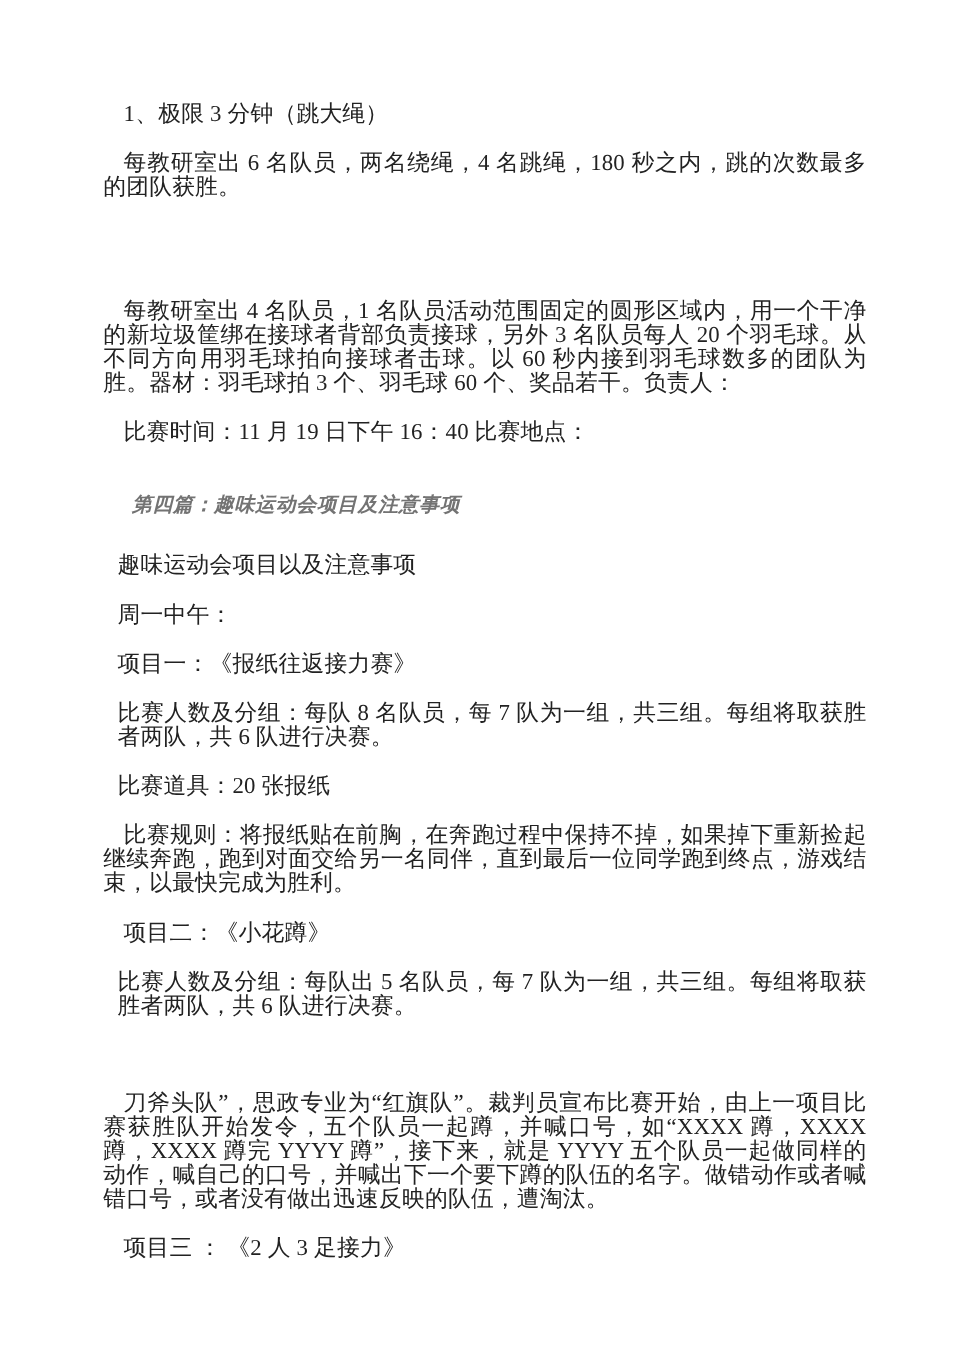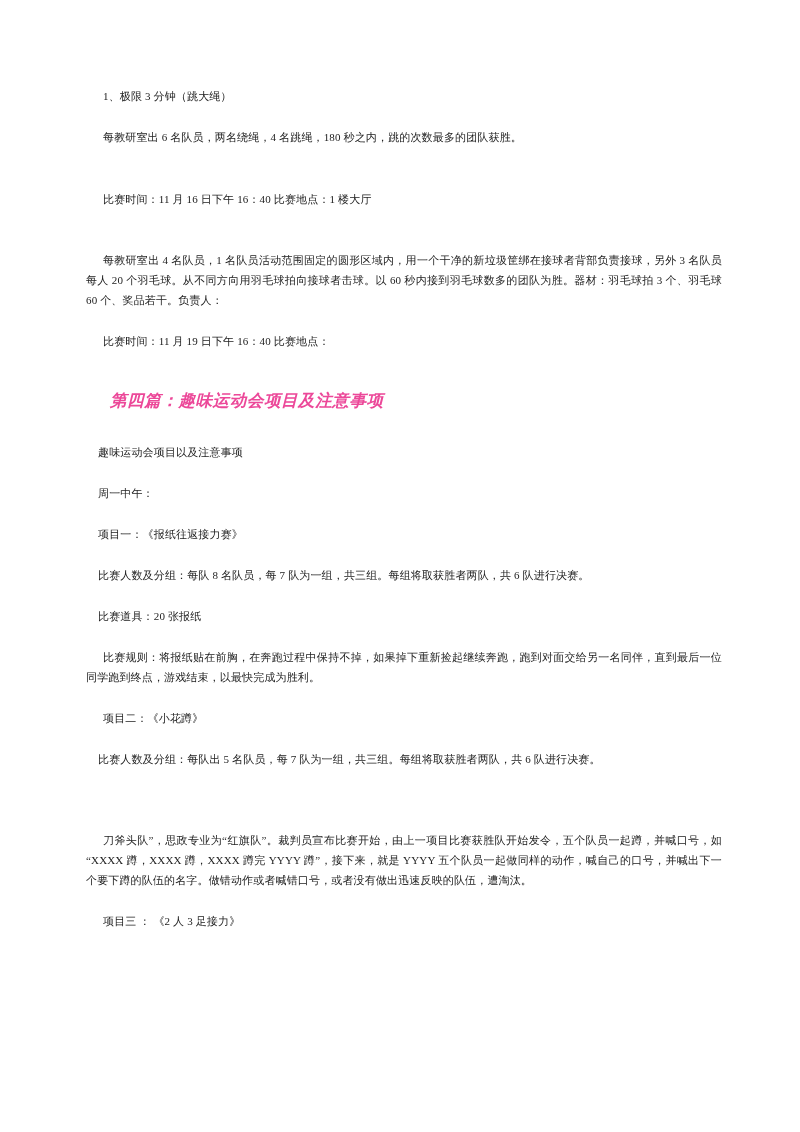--- a/index.html
+++ b/index.html
@@ -26,21 +26,21 @@
   }
   .content {
     position: absolute;
     left: 86px;
     top: 86px;
     width: 636px;
   }
   p.para {
     margin: 0;
     padding: 0;
-    font-size: 11px;
+    font-size: 19px;
     line-height: 20px;
     text-align: justify;
     text-justify: inter-ideograph;
     letter-spacing: 0.15px;
     color: #222222;
   }
   p.indent {
     text-indent: 17px;
   }
   p.noindent {
@@ -54,21 +54,21 @@
   .gap-blank { height: 40px; }
   h2.section-heading {
     margin: 0;
     padding: 0;
     font-family: "Liberation Serif", "DejaVu Serif", serif;
     font-size: 16.5px;
     line-height: 24px;
     font-weight: bold;
     font-style: italic;
     letter-spacing: 0.6px;
-    color: #ec4899;
+    color: #737373;
     text-indent: 24px;
     white-space: nowrap;
   }
   .heading-block {
     padding-top: 6px;
     padding-bottom: 4px;
   }
 </style>
 </head>
 <body>
@@ -77,21 +77,20 @@
   <div class="content">
 
     <p class="para indent">1、极限 3 分钟（跳大绳）</p>
     <div class="gap-md"></div>
 
     <p class="para indent">每教研室出 6 名队员，两名绕绳，4 名跳绳，180 秒之内，跳的次数最多的团队获胜。</p>
     <div class="gap-md"></div>
 
     <div class="gap-md"></div>
 
-    <p class="para indent">比赛时间：11 月 16 日下午 16：40  比赛地点：1 楼大厅</p>
     <div class="gap-md"></div>
 
     <div class="gap-sm"></div>
 
     <p class="para indent">每教研室出 4 名队员，1 名队员活动范围固定的圆形区域内，用一个干净的新垃圾筐绑在接球者背部负责接球，另外 3 名队员每人 20 个羽毛球。从不同方向用羽毛球拍向接球者击球。以 60 秒内接到羽毛球数多的团队为胜。器材：羽毛球拍 3 个、羽毛球 60 个、奖品若干。负责人：</p>
     <div class="gap-md"></div>
 
     <p class="para indent">比赛时间：11 月 19 日下午 16：40  比赛地点：</p>
 
     <div class="gap-xl"></div>

